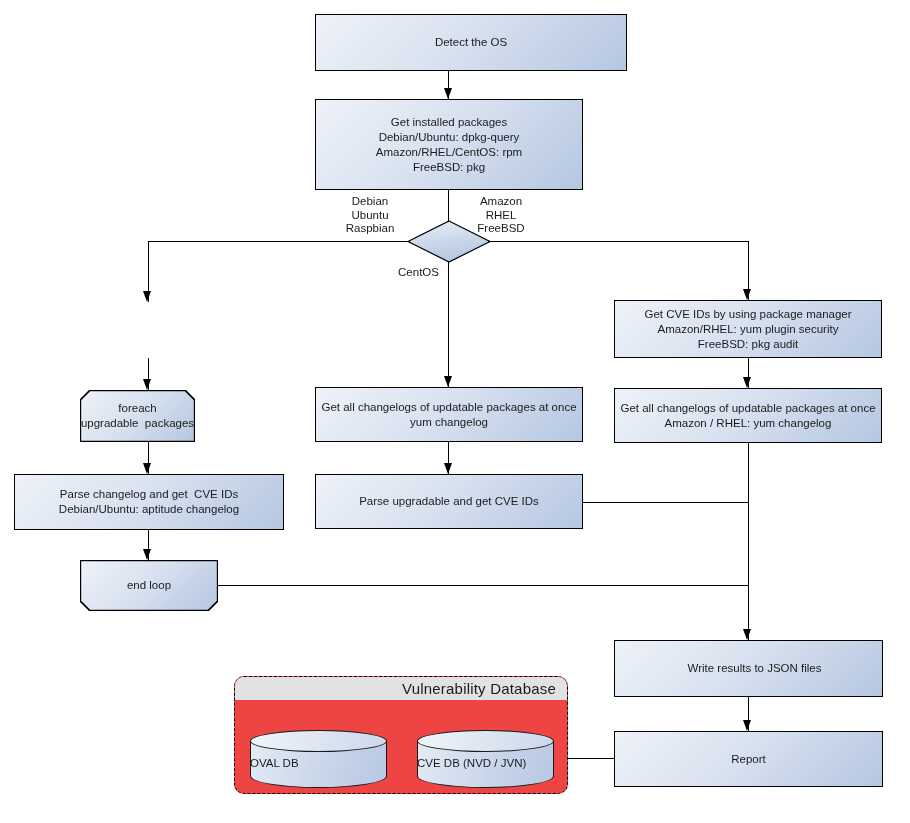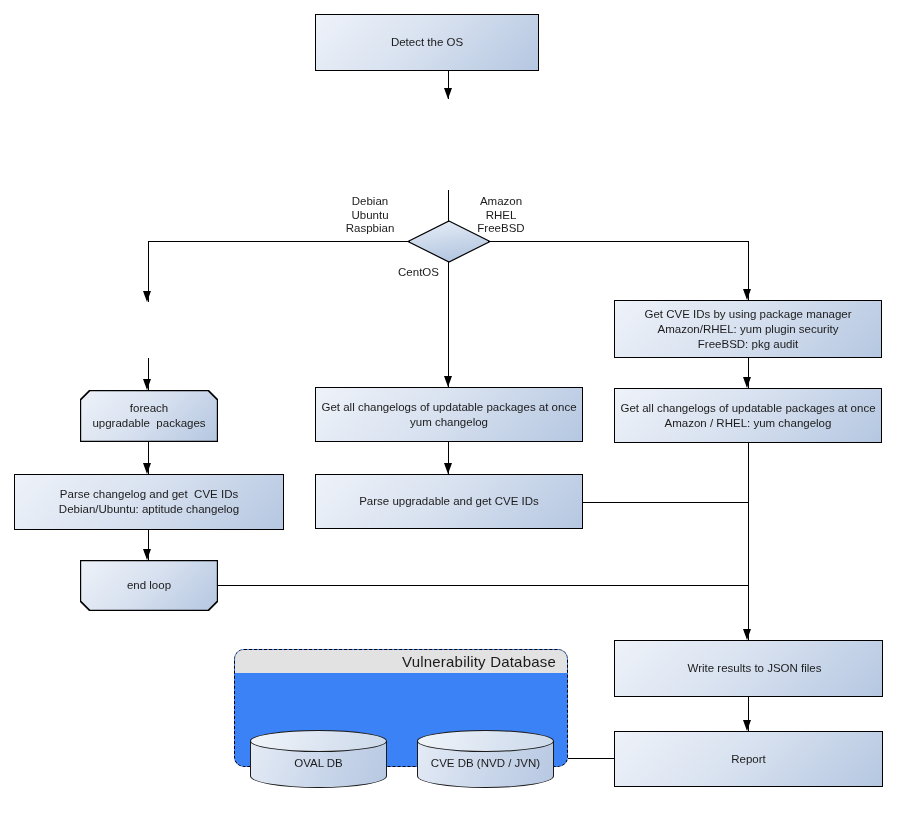--- a/index.html
+++ b/index.html
@@ -31,49 +31,55 @@
     border-top:11px solid #000;}
 
   
   .diamond{position:absolute;left:406px;top:219px;}
 
   
   .branch-label{position:absolute;font-size:11.5px;line-height:13.5px;
     text-align:center;white-space:pre-wrap;}
 
   
-  .panel{position:absolute;left:234px;top:649px;width:334px;height:118px;box-sizing:border-box;
-    border:1.5px dashed #000;border-radius:10px;background:#3b82f6;}
+  .panel{position:absolute;left:234px;top:676px;width:334px;height:118px;box-sizing:border-box;
+    border:1.5px dashed #000;border-radius:10px;background:#ef4444;}
   .panel-header{position:absolute;top:0;left:0;right:0;height:23px;background:#e2e2e2;
     border-radius:8.5px 8.5px 0 0;}
   .panel-title{position:absolute;top:3px;right:11px;font-size:15px;letter-spacing:.2px;}
 
   
   .cylinder{position:absolute;width:137px;height:58px;}
   .cyl-body{position:absolute;left:0;right:0;top:11px;bottom:0;box-sizing:border-box;
     background:linear-gradient(110deg,#e4ebf5 0%,#c9d6ea 55%,#b7c8e2 100%);
     border:1.5px solid #1a1a1a;border-top:none;
     border-radius:0 0 68px 68px / 0 0 12px 12px;}
   .cyl-top{position:absolute;left:0;right:0;top:0;height:22px;box-sizing:border-box;
     background:linear-gradient(110deg,#f1f5fa 0%,#dbe4f1 55%,#ccd9ea 100%);
     border:1.5px solid #1a1a1a;border-radius:50%;}
-  .cyl-label{position:absolute;left:0;right:0;top:27px;text-align:center;font-size:11.5px;}
+  .cyl-label{position:absolute;left:0;right:0;top:27px;font-size:11.5px;}
 </style>
 </head>
 <body>
 
 <div class="canvas">
 
-  <div class="node" style="left:315px;top:14px;width:224px;height:57px;justify-content:center;">
+  <div class="node" style="left:315px;top:14px;width:312px;height:57px;justify-content:center;">
     <div class="lbl">Detect the OS</div>
   </div>
 
+  <div class="node" style="left:315px;top:99px;width:268px;height:91px;">
+    <div class="lbl">Get installed packages
+Debian/Ubuntu: dpkg-query
+Amazon/RHEL/CentOS: rpm
+FreeBSD: pkg</div>
+  </div>
 
 
-  <div class="loopshape loop-start" style="left:80px;top:390px;width:138px;height:52px;">
+  <div class="loopshape loop-start" style="left:80px;top:390px;width:115px;height:52px;">
     <div class="sb"></div>
     <div class="sf"></div>
     <div class="lbl">foreach
 upgradable  packages</div>
   </div>
 
   <div class="node" style="left:14px;top:474px;width:270px;height:56px;">
     <div class="lbl">Parse changelog and get  CVE IDs
 Debian/Ubuntu: aptitude changelog</div>
   </div>

